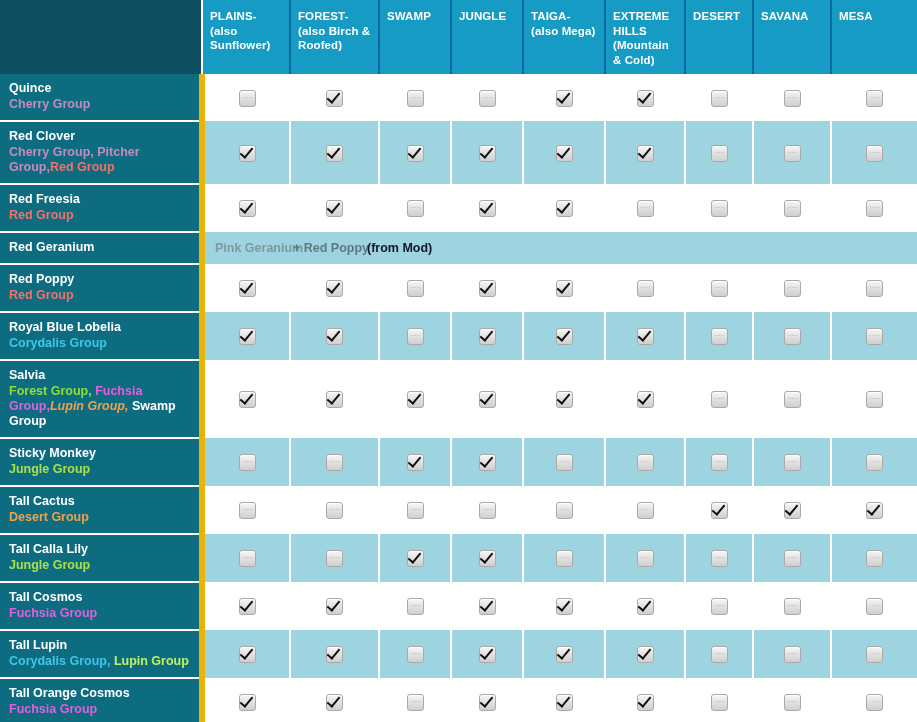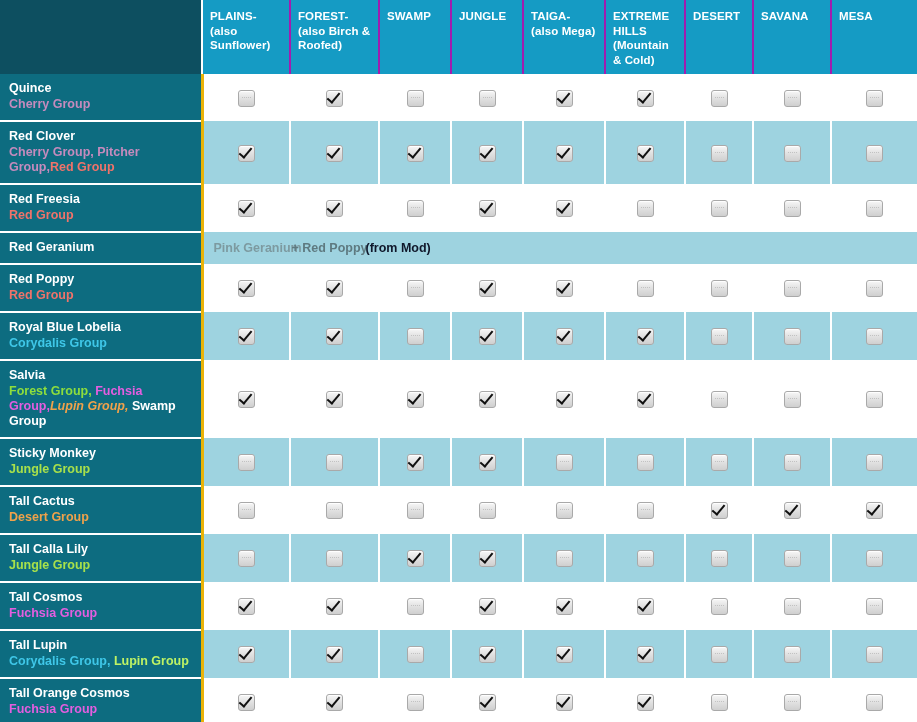--- a/index.html
+++ b/index.html
@@ -23,21 +23,21 @@
   
   thead th {
     background: #159bc4;
     color: #ffffff;
     font-size: 11.5px;
     font-weight: bold;
     text-align: left;
     vertical-align: top;
     padding: 9px 7px 7px 7px;
     line-height: 14.5px;
-    border-right: 2px solid #a21caf;
+    border-right: 2px solid #0369a1;
     height: 70px;
     box-sizing: border-box;
     letter-spacing: 0.1px;
   }
   thead th:last-child { border-right: none; }
   thead th.corner {
     background: #0d4f60;
     border-right: 2px solid #ffffff;
   }
 
@@ -47,21 +47,21 @@
     vertical-align: middle;
   }
   tbody tr td:last-child { border-right: none; }
 
   td.rowlabel {
     background: #0d6c80;
     color: #ffffff;
     padding: 7px 9px 8px 9px;
     vertical-align: middle;
     border-bottom: 2px solid #ffffff;
-    border-right: 3px solid #eab308;
+    border-right: 6px solid #eab308;
   }
   .rl-name {
     font-size: 12.5px;
     font-weight: bold;
     line-height: 15px;
     color: #ffffff;
   }
   .rl-groups {
     font-size: 12.5px;
     font-weight: bold;

